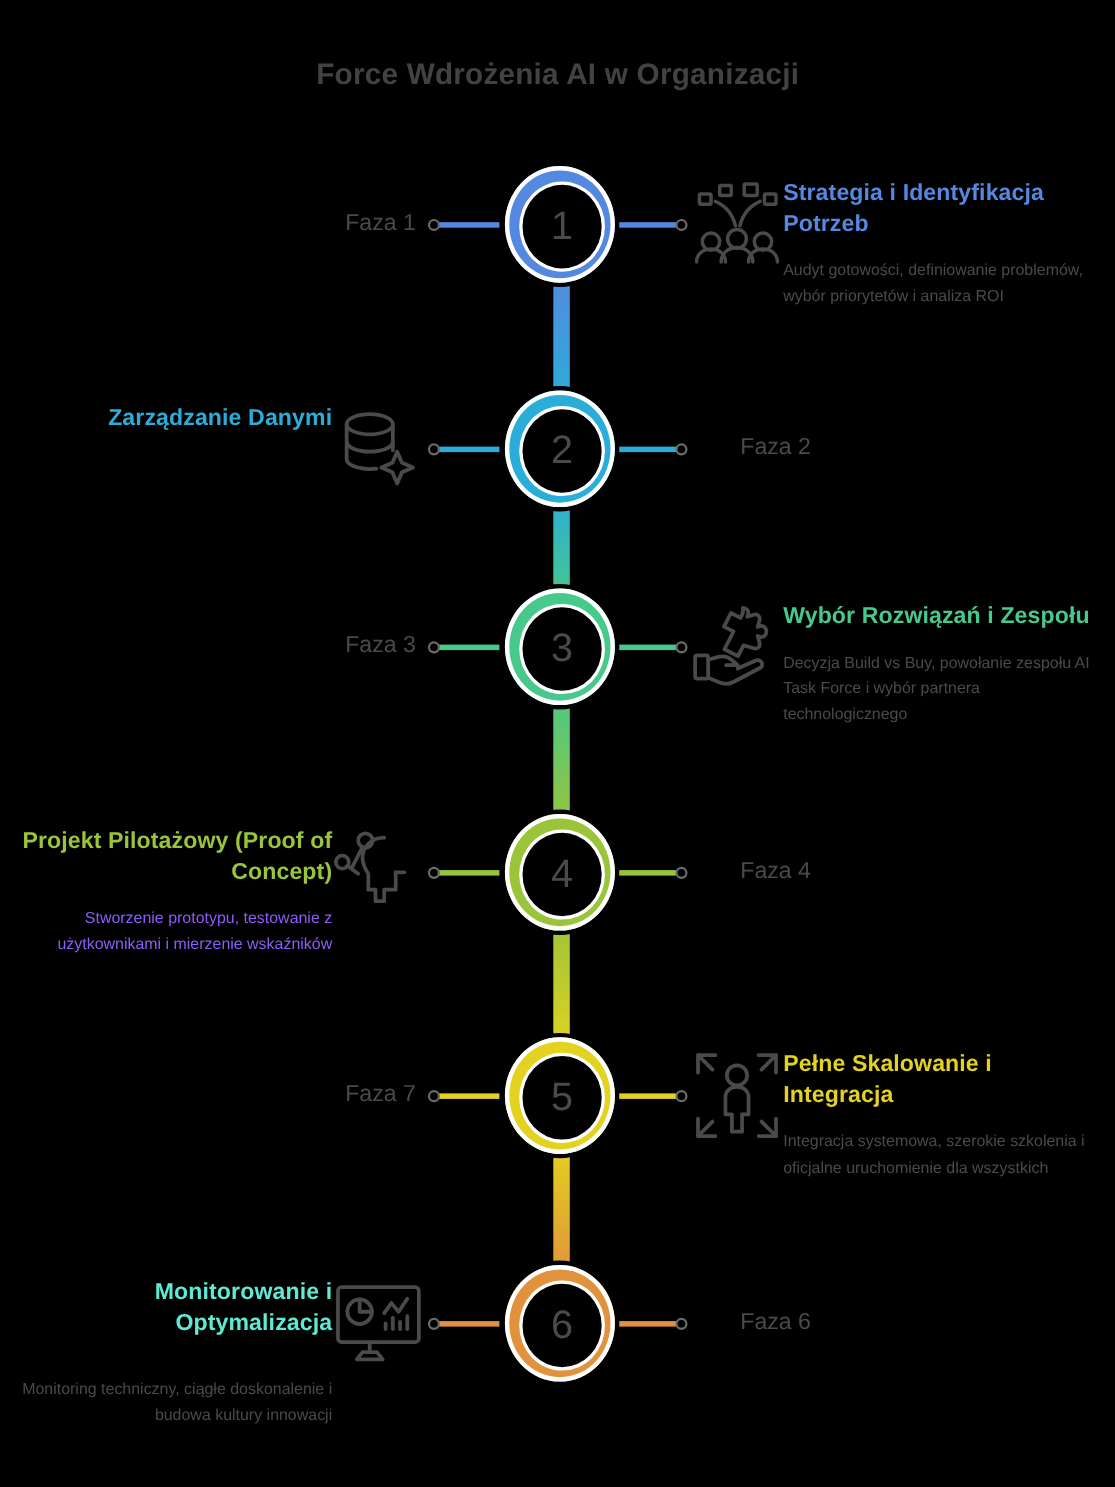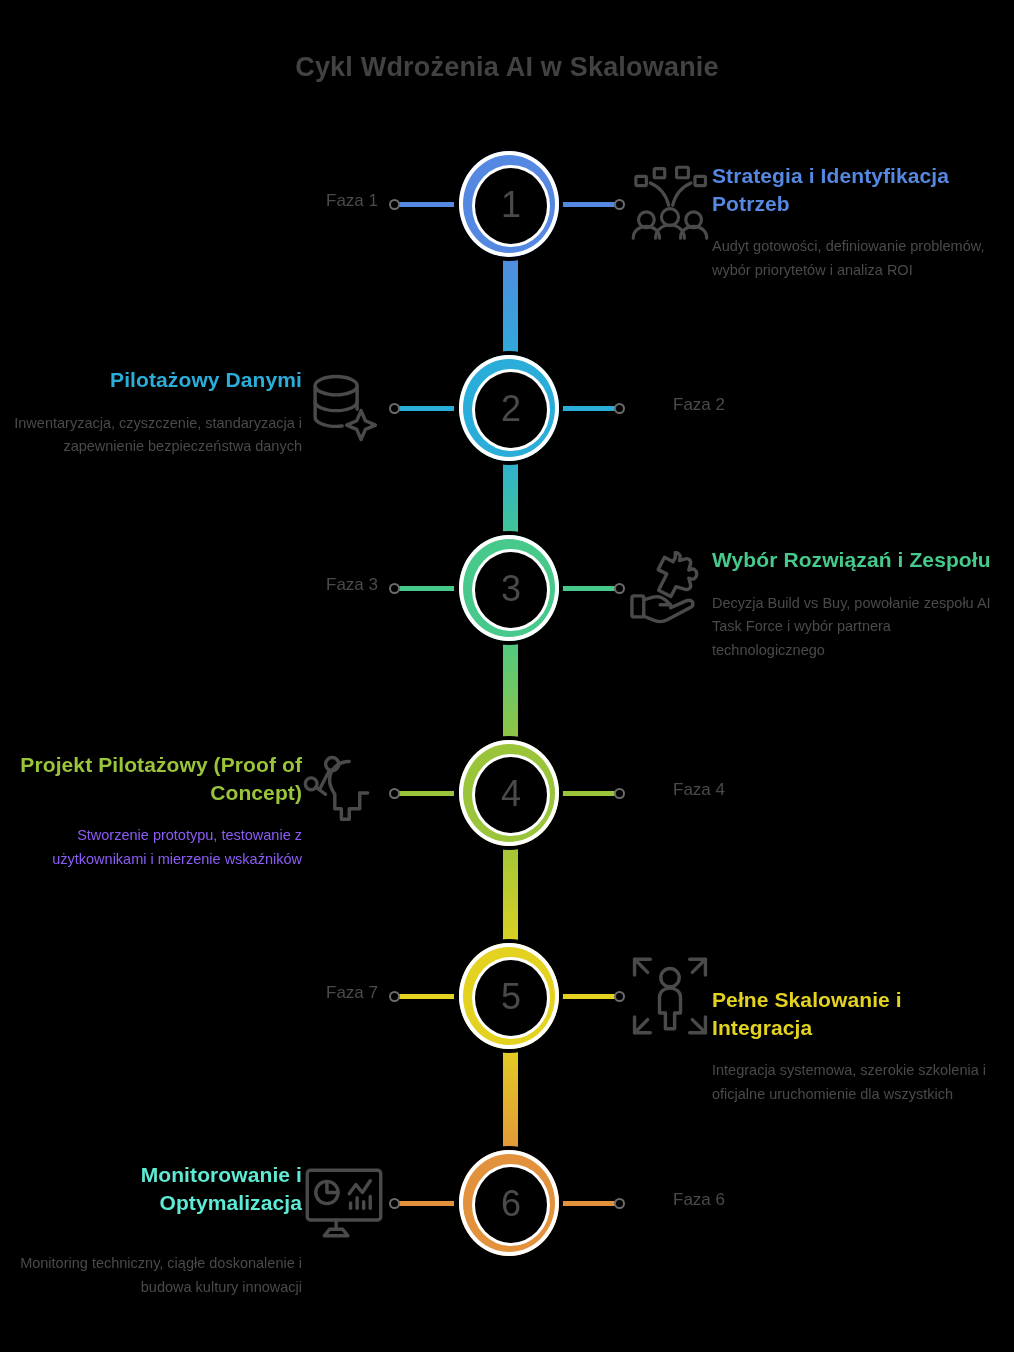--- a/index.html
+++ b/index.html
@@ -111,21 +111,21 @@
     border: 2px solid #6b6b6b;
     z-index: 3;
   }
   .dot-right { left: 614px; }
   .dot-left  { right: 614px; }
 
   
   .faza {
     position: absolute;
     top: -13px;
-    font-size: 17px;
+    font-size: 21px;
     color: #4a4a4a;
     white-space: nowrap;
   }
   .faza-right { left: 673px; }
   .faza-left  { right: 636px; text-align: right; }
 
   
   .icon-box {
     position: absolute;
     top: -42px;
@@ -155,21 +155,21 @@
   .txt p {
     margin: 18px 0 0 0;
     font-size: 14.5px;
     line-height: 1.62;
     color: #4a4a4a;
   }
 </style>
 </head>
 <body style="background: rgb(0, 0, 0);">
 
-<div id="page-title" style="color: rgb(66, 66, 66);">Cykl Wdrożenia AI w Skalowanie</div>
+<div id="page-title" style="color: rgb(66, 66, 66);">Force Wdrożenia AI w Organizacji</div>
 
 <div class="spine" id="spine-1" style="top: 244px; height: 124px; background: linear-gradient(rgb(85, 136, 224), rgb(43, 173, 217));"></div>
 <div class="spine" id="spine-2" style="top: 448px; height: 100px; background: linear-gradient(rgb(43, 173, 217), rgb(70, 201, 139));"></div>
 <div class="spine" id="spine-3" style="top: 628px; height: 125px; background: linear-gradient(rgb(70, 201, 139), rgb(154, 196, 58));"></div>
 <div class="spine" id="spine-4" style="top: 833px; height: 123px; background: linear-gradient(rgb(154, 196, 58), rgb(227, 211, 32));"></div>
 <div class="spine" id="spine-5" style="top: 1036px; height: 127px; background: linear-gradient(rgb(227, 211, 32), rgb(226, 145, 60));"></div>
 
 <div class="phase" id="phase-0" style="top:204px">
   <div class="conn conn-left" style="background: rgb(85, 136, 224);"></div>
   <div class="conn conn-right" style="background: rgb(85, 136, 224);"></div>
@@ -227,22 +227,21 @@
     <svg viewBox="0 0 64 64" fill="none" stroke="#4a4a4a" stroke-width="2.6" stroke-linecap="round" stroke-linejoin="round">
       <ellipse cx="26" cy="15" rx="16" ry="7"></ellipse>
       <path d="M10 15v12c0 3.9 7.2 7 16 7s16-3.1 16-7V15"></path>
       <path d="M10 27v12c0 3.9 7.2 7 16 7 1.6 0 3.2-.1 4.6-.3"></path>
       <path d="M42 27v6"></path>
       <path d="M45 34l3.3 7.7L56 45l-7.7 3.3L45 56l-3.3-7.7L34 45l7.7-3.3z"></path>
     </svg>
   </div>
 
   <div class="txt txt-left">
-    <h3 style="color: rgb(43, 173, 217);">Pilotażowy Danymi</h3>
-    <p style="color: rgb(74, 74, 74);">Inwentaryzacja, czyszczenie, standaryzacja i zapewnienie bezpieczeństwa danych</p>
+    <h3 style="color: rgb(43, 173, 217);">Zarządzanie Danymi</h3>
   </div>
 </div>
 
 <div class="phase" id="phase-2" style="top:588px">
   <div class="conn conn-left" style="background: rgb(70, 201, 139);"></div>
   <div class="conn conn-right" style="background: rgb(70, 201, 139);"></div>
   <div class="dot dot-left"></div>
   <div class="dot dot-right"></div>
 
   <div class="faza faza-left">Faza 3</div>
@@ -325,21 +324,21 @@
       <path d="M47 4h12v12"></path>
         <path d="M59 4L49 14"></path>
       <path d="M17 60H5V48"></path>
         <path d="M5 60l10-10"></path>
       <path d="M47 60h12V48"></path>
         <path d="M59 60L49 50"></path>
     </svg>
   </div>
 
   <div class="txt txt-right">
-    <h3 style="color: rgb(227, 211, 32); margin-top: 32px;">Pełne Skalowanie i Integracja</h3>
+    <h3 style="color: rgb(227, 211, 32);">Pełne Skalowanie i Integracja</h3>
     <p style="color: rgb(74, 74, 74);">Integracja systemowa, szerokie szkolenia i oficjalne uruchomienie dla wszystkich</p>
   </div>
 </div>
 
 <div class="phase" id="phase-5" style="top:1203px">
   <div class="conn conn-left" style="background: rgb(226, 145, 60);"></div>
   <div class="conn conn-right" style="background: rgb(226, 145, 60);"></div>
   <div class="dot dot-left"></div>
   <div class="dot dot-right"></div>
 

